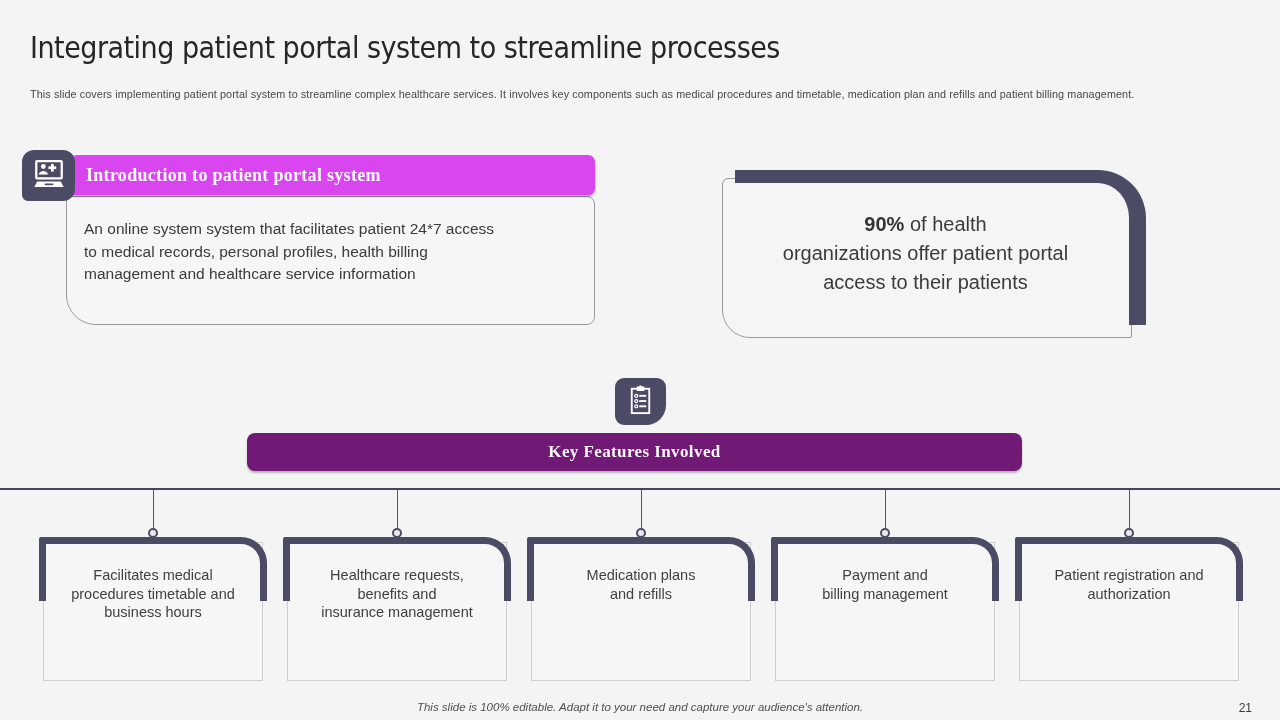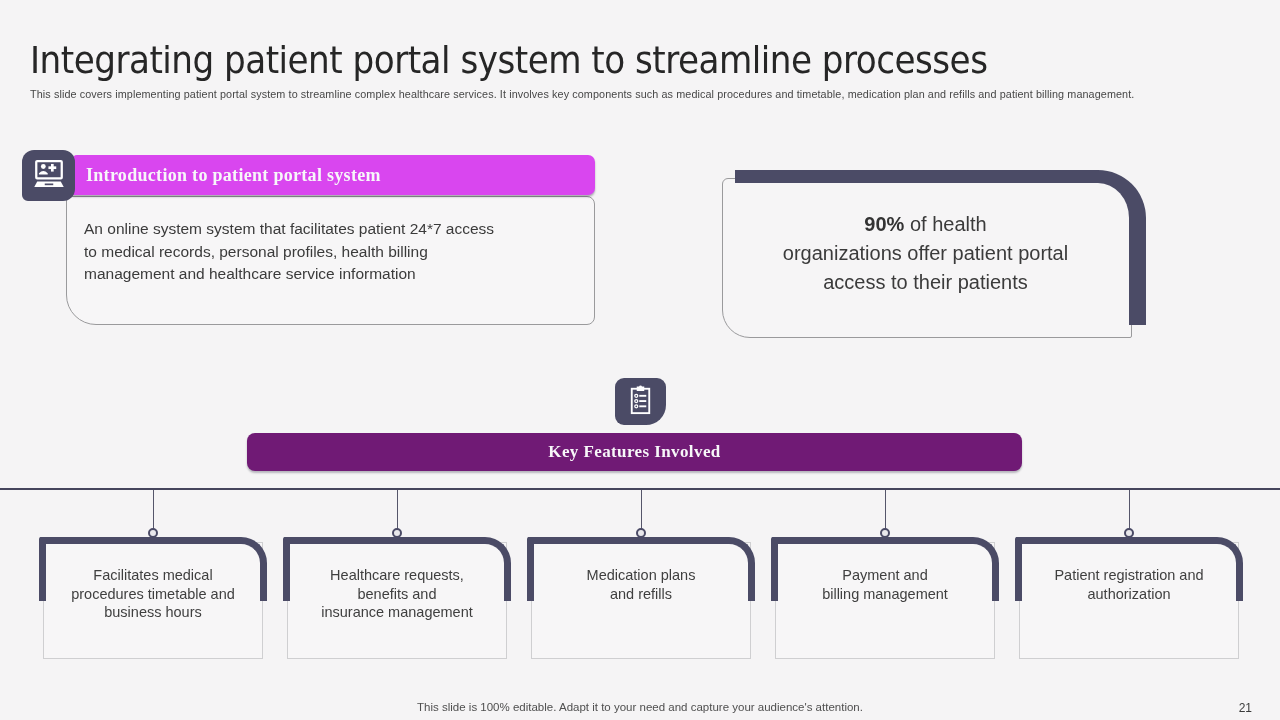--- a/index.html
+++ b/index.html
@@ -10,22 +10,22 @@
     background: #f5f4f5;
     overflow: hidden;
     font-family: "Liberation Sans", sans-serif;
   }
 
   
   .title {
     position: absolute; left: 30px; top: 30px;
     font-family: "DejaVu Sans", "Liberation Sans", sans-serif;
     font-stretch: condensed;
-    font-size: 38px; font-weight: 400; letter-spacing: -0.5px;
-    color: #262626; white-space: nowrap; margin-top: 8px;
+    font-size: 30px; font-weight: 400; letter-spacing: -0.5px;
+    color: #262626; white-space: nowrap;
   }
   .subtitle {
     position: absolute; left: 30px; top: 88px; width: 1220px;
     font-size: 10.8px; color: #474747; letter-spacing: 0.1px;
   }
 
   
   .intro-icon-badge {
     position: absolute; left: 22px; top: 150px;
     width: 53px; height: 51px;
@@ -109,21 +109,21 @@
     letter-spacing: 0.4px;
   }
 
   
   .h-line {
     position: absolute; left: 0; right: 0; top: 488px;
     height: 2px; background: #45455c;
   }
   .feature-row {
     position: absolute; left: 39px; top: 537px;
-    width: 1204px; height: 122px;
+    width: 1204px; height: 144px;
     display: flex; gap: 16px;
   }
   .feature-box { position: relative; width: 228px; flex: none; }
   .feature-drop {
     position: absolute; left: 50%; top: -47px;
     width: 1px; height: 43px; background: #55556a;
   }
   .feature-dot {
     position: absolute; left: 50%; top: -9px; margin-left: -5px;
     width: 10px; height: 10px; border-radius: 50%;
@@ -146,21 +146,21 @@
     position: absolute; left: 10px; right: 10px; top: 29px;
     text-align: center;
     font-size: 14.5px; line-height: 18.5px; color: #3f3f3f;
     white-space: pre-line; z-index: 3;
   }
 
   
   .footer-note {
     position: absolute; left: 0; right: 0; bottom: 7px;
     text-align: center;
-    font-size: 11.5px; color: #4f4f4f;
+    font-size: 11.5px; color: #4f4f4f; font-style: italic;
   }
   .page-number {
     position: absolute; right: 28px; bottom: 5px;
     font-size: 12px; color: #3a3a3a;
   }
 </style>
 </head>
 <body>
 
 <div class="slide">

